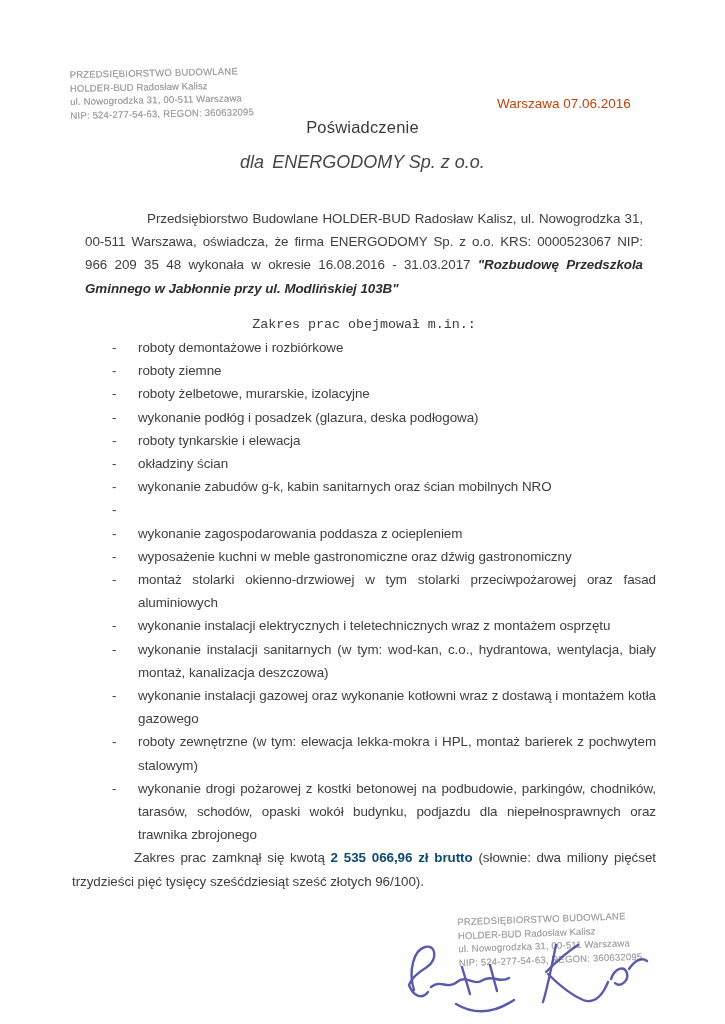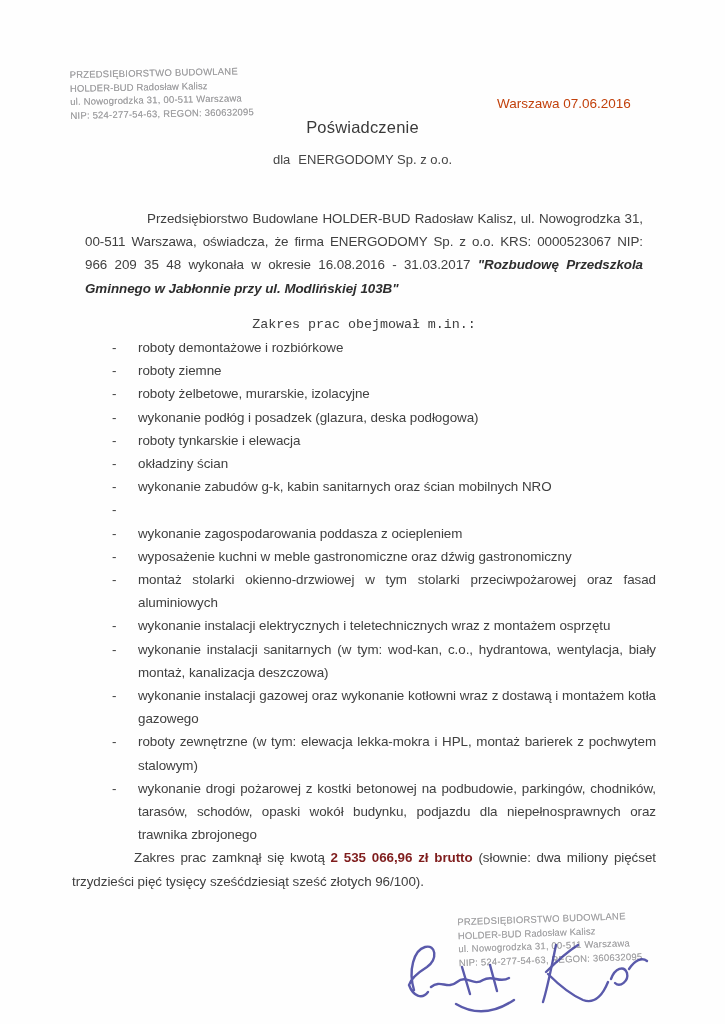--- a/index.html
+++ b/index.html
@@ -32,39 +32,39 @@
     position:absolute;left:497px;top:96px;
     font-size:13.5px;color:#c2410c;
   }
   .doc-title{
     position:absolute;left:0;top:118px;width:100%;
     text-align:center;font-size:16.5px;font-weight:400;color:#3a3a3a;
     letter-spacing:.2px;
   }
   .doc-subtitle{
     position:absolute;left:0;top:152px;width:100%;
-    text-align:center;font-size:13px;color:#464646;
+    text-align:center;font-size:18px;font-style:italic;color:#464646;
   }
   .doc-subtitle .gap{display:inline-block;width:8px;}
 
   
   .content{
     position:absolute;left:72px;top:194px;width:584px;
     font-size:13.4px;line-height:23.2px;
     color:#404040;text-align:justify;
     letter-spacing:-.05px;
   }
   .intro{text-indent:62px;margin:13px;}
   .intro b{font-style:italic;color:#2e2e2e;}
   .scope-heading{text-align:center;font-family:Liberation Mono, monospace;}
   .work-item{display:flex;}
   .work-item .dash{flex:0 0 26px;margin-left:40px;text-align:left;}
   .work-item .itxt{flex:1;text-align:justify;}
   .closing{text-indent:62px;margin:0;}
-  .closing b{color:#7f1d1d;}
+  .closing b{color:#0c4a6e;}
 
   
   .signature{
     position:absolute;left:398px;top:938px;width:255px;height:75px;
   }
   .signature svg{width:100%;height:100%;}
 </style>
 </head>
 <body>
 

